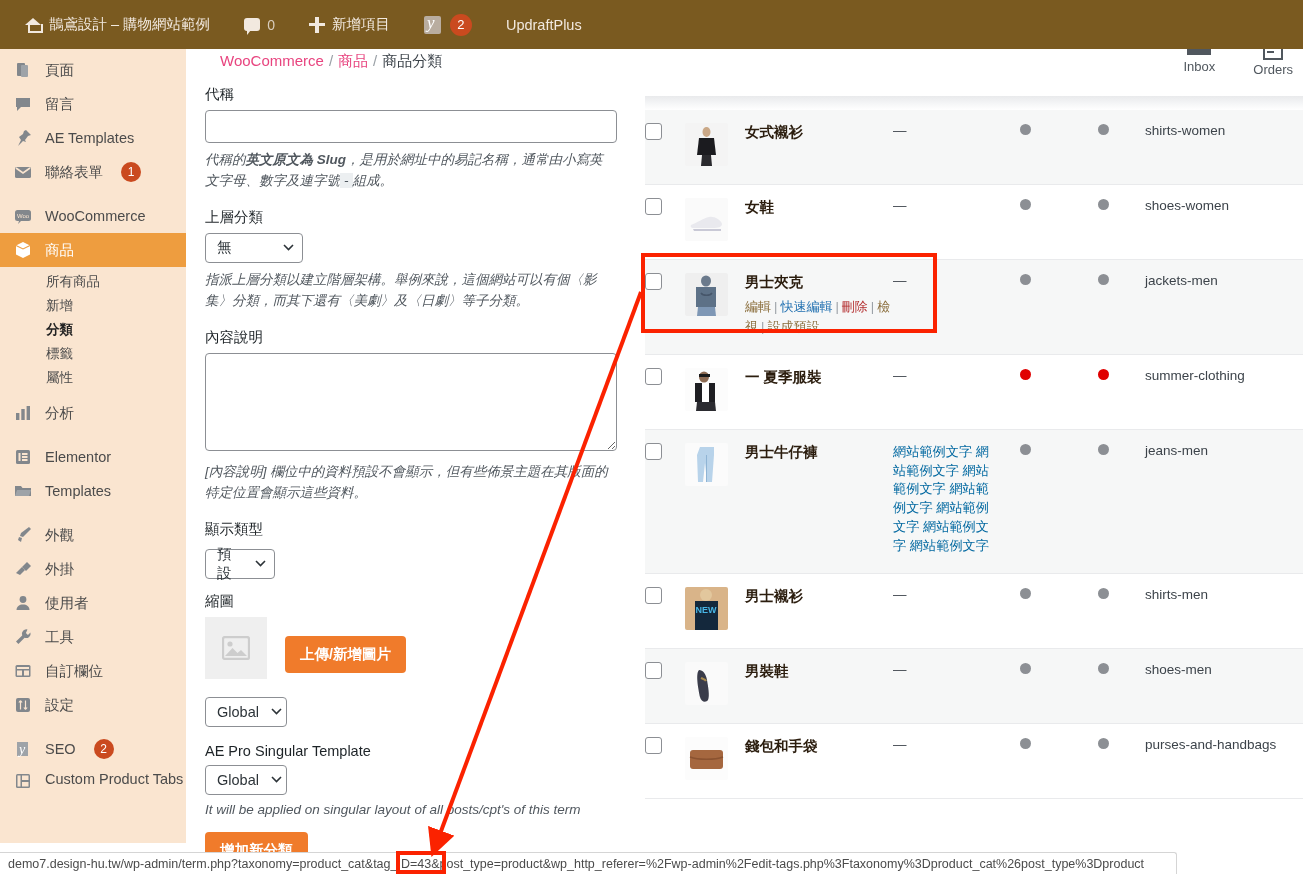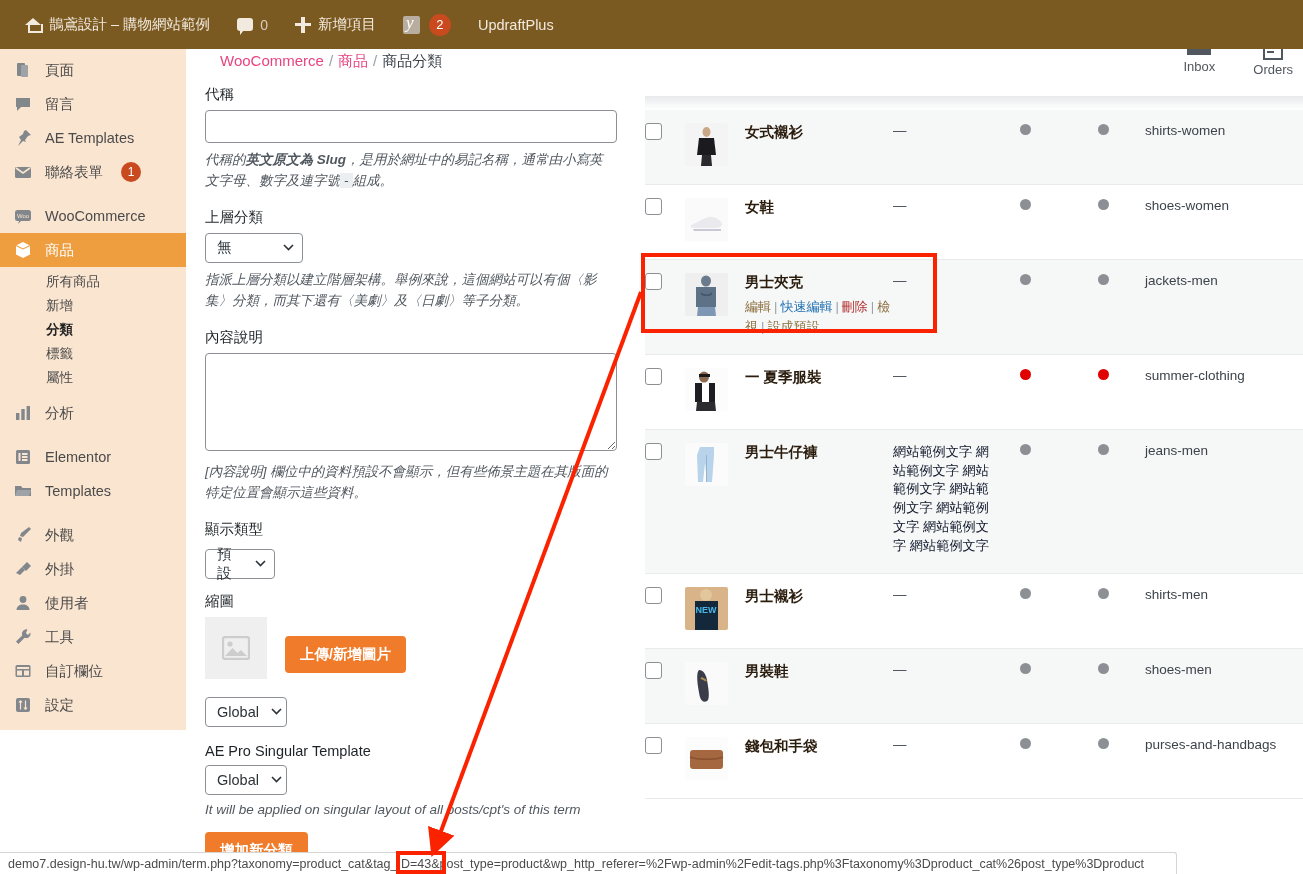--- a/index.html
+++ b/index.html
@@ -9,21 +9,21 @@
     overflow: hidden;
     background: #fff;
     font-family: "Liberation Sans", "DejaVu Sans", sans-serif;
   }
   #root { position: relative; width: 1303px; height: 874px; }
 
   
   .adminbar {
     position: absolute; top: 0; left: 0; width: 1303px; height: 49px;
     background: #7a5a20; color: #f2e9df;
-    display: flex; align-items: center; gap: 5px; padding-left: 14px;
+    display: flex; align-items: center; gap: 12px; padding-left: 14px;
     z-index: 60;
     font-size: 14.5px;
   }
   .ab-item {
     display: flex; align-items: center; gap: 7px;
     padding: 0 11px; height: 49px; color: #f2e9df; white-space: nowrap;
   }
   .ab-item .lbl { font-size: 14.5px; }
   .ab-count { color: #d9cdbd; font-size: 14px; }
   .home-ico { width: 17px; height: 17px; display:inline-block; position: relative; }
@@ -50,21 +50,21 @@
     font-style:italic; color:#fff; font-family:"Liberation Serif",serif;
   }
   .badge-round {
     background:#ca4a1f; color:#fff; border-radius:11px; min-width:22px; height:22px;
     display:inline-flex;align-items:center;justify-content:center; font-size:13px; padding:0 6px;
     margin-left:2px;
   }
 
   
   .sidebar {
-    position:absolute; top:49px; left:0; width:186px; height:681px;
+    position:absolute; top:49px; left:0; width:186px; height:794px;
     background:#fae5d0; overflow:hidden; z-index: 40;
   }
   .menu-item {
     display:flex; align-items:center; gap:12px;
     height:34px; padding-left:13px; color:#4b4b4b; font-size:14.5px;
     position:relative;
   }
   .menu-item .mi-label { white-space:nowrap; }
   .menu-item.active {
     background:#ee9d3f; color:#fff; font-weight:400;
@@ -176,21 +176,21 @@
   .rowactions a { text-decoration:none; }
   .ra-edit   { color:#8a6d3b; }
   .ra-quick  { color:#2271b1; }
   .ra-del    { color:#b32d2e; }
   .ra-view   { color:#8a6d3b; }
   .ra-def    { color:#8a6d3b; }
   .ra-sep    { color:#9aa0a6; margin:0 3px; }
   .dash { color:#3c434a; }
   .dot { width:11px;height:11px;border-radius:50%; background:#8c8f94; display:inline-block; }
   .dot.red { background:#e00000; }
-  .desc-lines { line-height:1.42; color:#0f172a; font-size:13.2px; }
+  .desc-lines { line-height:1.42; color:#0369a1; font-size:13.2px; }
   .slugtxt { color:#3c434a; font-size:13.5px; }
 
   
   .redbox {
     position:absolute; border:4px solid #fb2200; z-index:90; pointer-events:none;
     background:transparent;
   }
   .arrow-svg { position:absolute; left:0; top:0; width:1303px; height:874px; z-index:92; pointer-events:none; }
 
   

